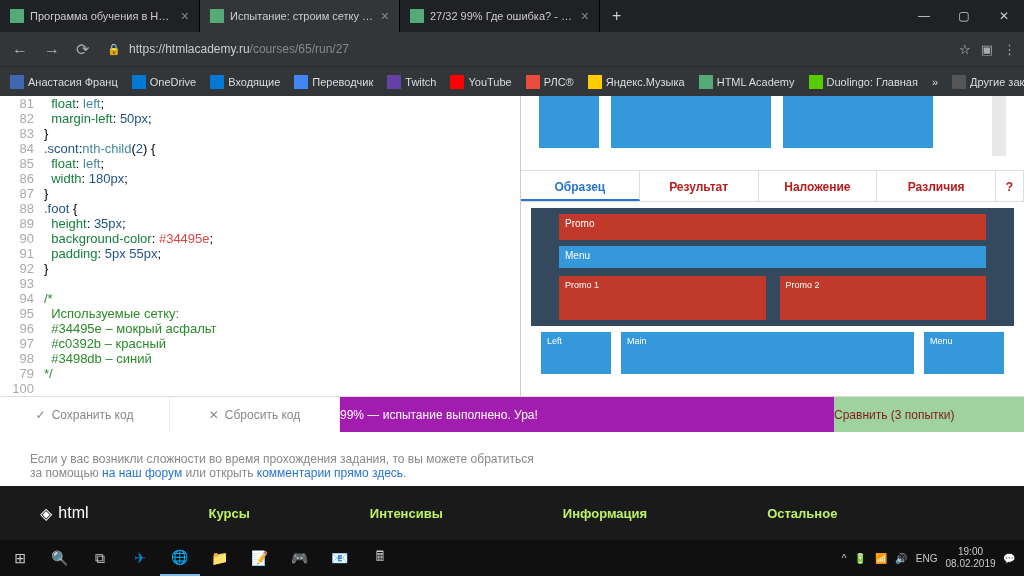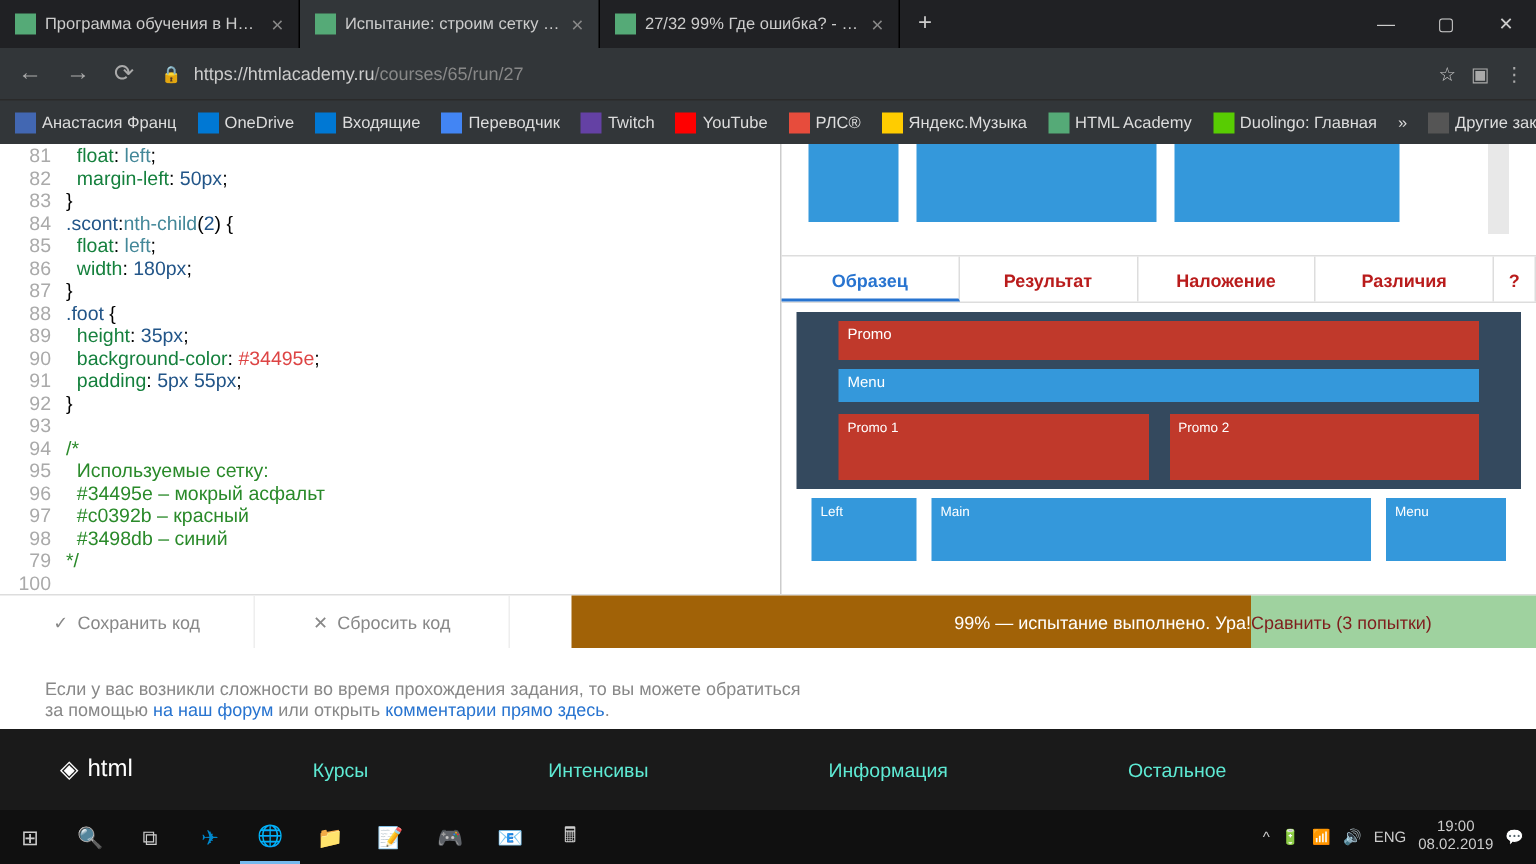--- a/index.html
+++ b/index.html
@@ -50,29 +50,29 @@
 .header-b { background: #c0392b; color: #fff; font-size: 10px; padding: 4px 6px; height: 26px; }
 .menu-b { background: #3498db; color: #fff; font-size: 10px; padding: 4px 6px; margin-top: 6px; height: 22px; }
 .promos { display: flex; gap: 14px; margin-top: 8px; }
 .promo-b { background: #c0392b; color: #fff; font-size: 9px; padding: 4px 6px; flex: 1; height: 44px; }
 .cols { display: flex; gap: 10px; margin-top: 6px; padding: 0 10px; }
 .col-b { background: #3498db; color: #fff; font-size: 9px; padding: 4px 6px; height: 42px; }
 
 .actions { height: 36px; display: flex; border-top: 1px solid #ddd; }
 .abtn { flex: 0 0 170px; text-align: center; line-height: 36px; font-size: 12px; color: #888; border-right: 1px solid #eee; }
 .abtn .ico { margin-right: 6px; }
-.status { flex: 1; background: #a16207; color: #fff; text-align: right; line-height: 36px; font-size: 12px; margin-left: 41px; }
+.status { flex: 1; background: #a21caf; color: #fff; text-align: left; line-height: 36px; font-size: 12px; }
 .compare { flex: 0 0 190px; background: #9fd29f; color: #7f1d1d; text-align: left; line-height: 36px; font-size: 12px; }
 
 .help-text { padding: 20px 30px; font-size: 12px; color: #888; }
 .help-text a { color: #2874d0; text-decoration: none; }
 
 .footer { position: absolute; left: 0; right: 0; bottom: 36px; height: 54px; background: #1a1a1a; display: flex; align-items: center; padding: 0 40px; gap: 120px; }
 .footer .logo { color: #fff; font-size: 16px; display: flex; align-items: center; gap: 6px; }
-.footer .fcol { color: #5eead4; font-size: 13px; font-weight: normal; }
+.footer .fcol { color: #bef264; font-size: 13px; font-weight: bold; }
 
 .taskbar { position: absolute; bottom: 0; left: 0; right: 0; height: 36px; background: #101010; display: flex; align-items: center; }
 .tbtn { width: 40px; height: 36px; display: flex; align-items: center; justify-content: center; color: #ccc; font-size: 14px; }
 .tbtn.active { border-bottom: 2px solid #76b9ed; }
 .tray { margin-left: auto; display: flex; align-items: center; color: #ccc; font-size: 10px; padding-right: 8px; gap: 8px; }
 .tray .clock { text-align: center; line-height: 12px; }
 </style>
 </head>
 <body>
 

